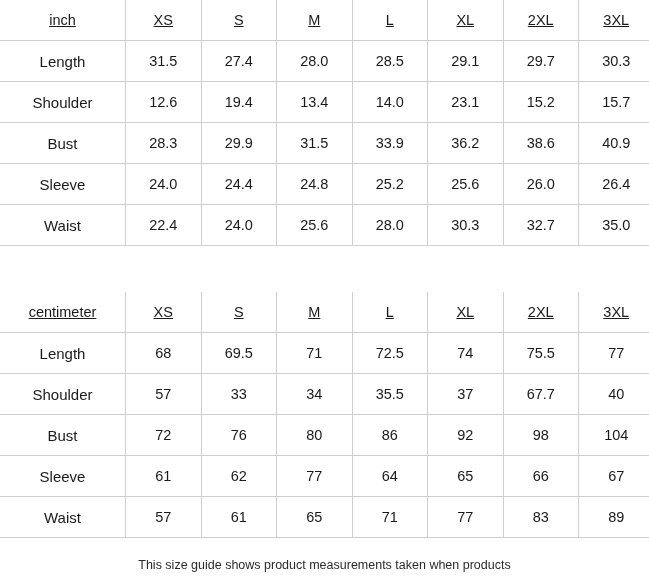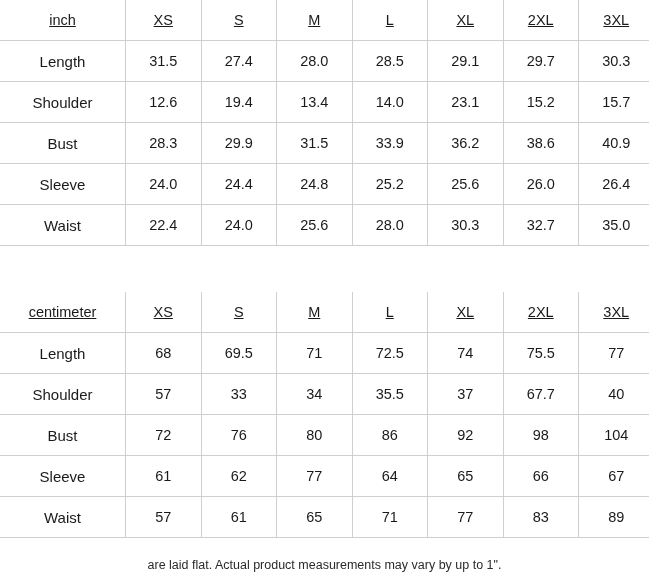--- a/index.html
+++ b/index.html
@@ -207,16 +207,17 @@
         <td class="data-col">65</td>
         <td class="data-col">71</td>
         <td class="data-col">77</td>
         <td class="data-col">83</td>
         <td class="data-col">89</td>
       </tr>
     </tbody>
   </table>
 
   <div class="footer-note">
+    <div>This size guide shows product measurements taken when products</div>
     <div>are laid flat. Actual product measurements may vary by up to 1".</div>
   </div>
 
 </div>
 
 </body></html>

